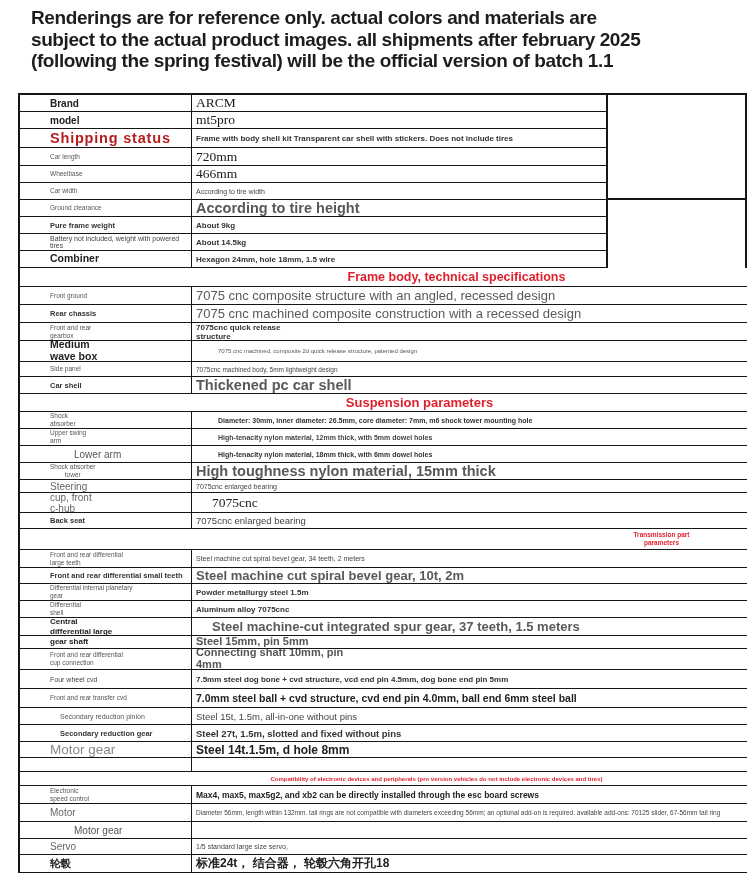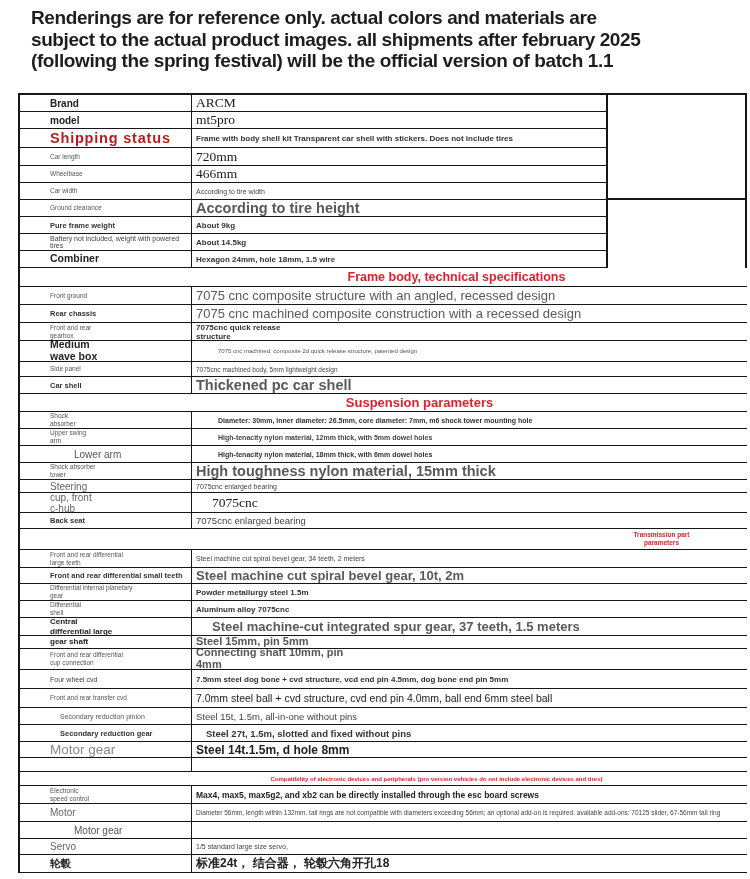--- a/index.html
+++ b/index.html
@@ -43,21 +43,21 @@
   
   .v6{font-size:6.5px;color:#444;}
   .v6i{font-size:6px;color:#555;padding-left:22px;}
   .v7{font-size:7px;color:#444;}
   .v7i{font-size:7px;font-weight:600;color:#444;padding-left:22px;}
   .v7bi{font-size:7px;font-weight:700;color:#333;padding-left:22px;}
   .v8{font-size:8px;font-weight:600;color:#333;}
   .v8b{font-size:8.5px;font-weight:700;color:#222;}
   .v9{font-size:9.5px;color:#444;}
   .v9b{font-size:9.5px;font-weight:700;color:#333;}
-  .v10b{font-size:10.5px;font-weight:400;color:#222;}
+  .v10b{font-size:10.5px;font-weight:700;color:#222;}
   .v11g{font-size:11px;font-weight:600;color:#555;line-height:1.05;}
   .v12b{font-size:12px;font-weight:700;color:#222;}
   .v13g{font-size:13px;font-weight:500;color:#595959;}
   .v13gb{font-size:13px;font-weight:700;color:#595959;}
   .v14g{font-size:14.5px;font-weight:600;color:#595959;}
   .vserif{font-family:"Liberation Serif","DejaVu Serif",serif;font-size:13.5px;color:#1a1a1a;}
 
   
   .sec-band{display:flex;align-items:center;border-bottom:1.8px solid var(--line);overflow:hidden;}
   .sec-text{color:var(--red);font-weight:700;margin:0 auto;white-space:pre-line;text-align:center;}
@@ -242,21 +242,21 @@
           </div>
         </div>
         <div class="row" style="height: 17px;">
           <div class="lc">
             <span class="L9">Lower arm</span>
           </div>
           <div class="vc">
             <span class="v7bi">High-tenacity nylon material, 18mm thick, with 6mm dowel holes</span>
           </div>
         </div>
-        <div class="row" style="height: 17px;">
+        <div class="row" style="height: 17px; text-align: center;">
           <div class="lc">
             <span class="L6">Shock absorber
 tower</span>
           </div>
           <div class="vc">
             <span class="v14g">High toughness nylon material, 15mm thick</span>
           </div>
         </div>
         <div class="row" style="height: 13px;">
           <div class="lc">
@@ -366,21 +366,21 @@
           </div>
         </div>
         <div class="row" style="height: 17px;">
           <div class="lc">
             <span class="L7i">Secondary reduction pinion</span>
           </div>
           <div class="vc">
             <span class="v9">Steel 15t, 1.5m, all-in-one without pins</span>
           </div>
         </div>
-        <div class="row" style="height: 17px; gap: 10px;">
+        <div class="row" style="height: 17px;">
           <div class="lc">
             <span class="L8i">Secondary reduction gear</span>
           </div>
           <div class="vc">
             <span class="v9b">Steel 27t, 1.5m, slotted and fixed without pins</span>
           </div>
         </div>
         <div class="row" style="height: 16px;">
           <div class="lc">
             <span class="L14g">Motor gear</span>

